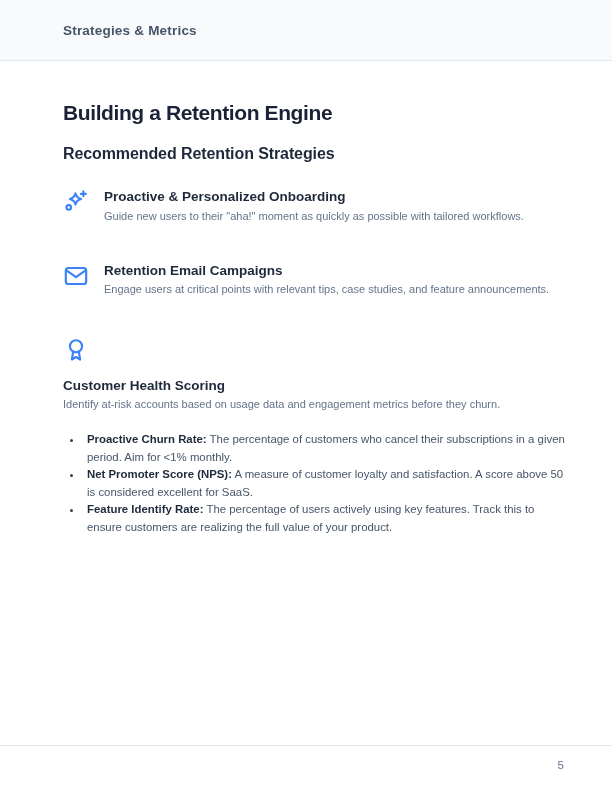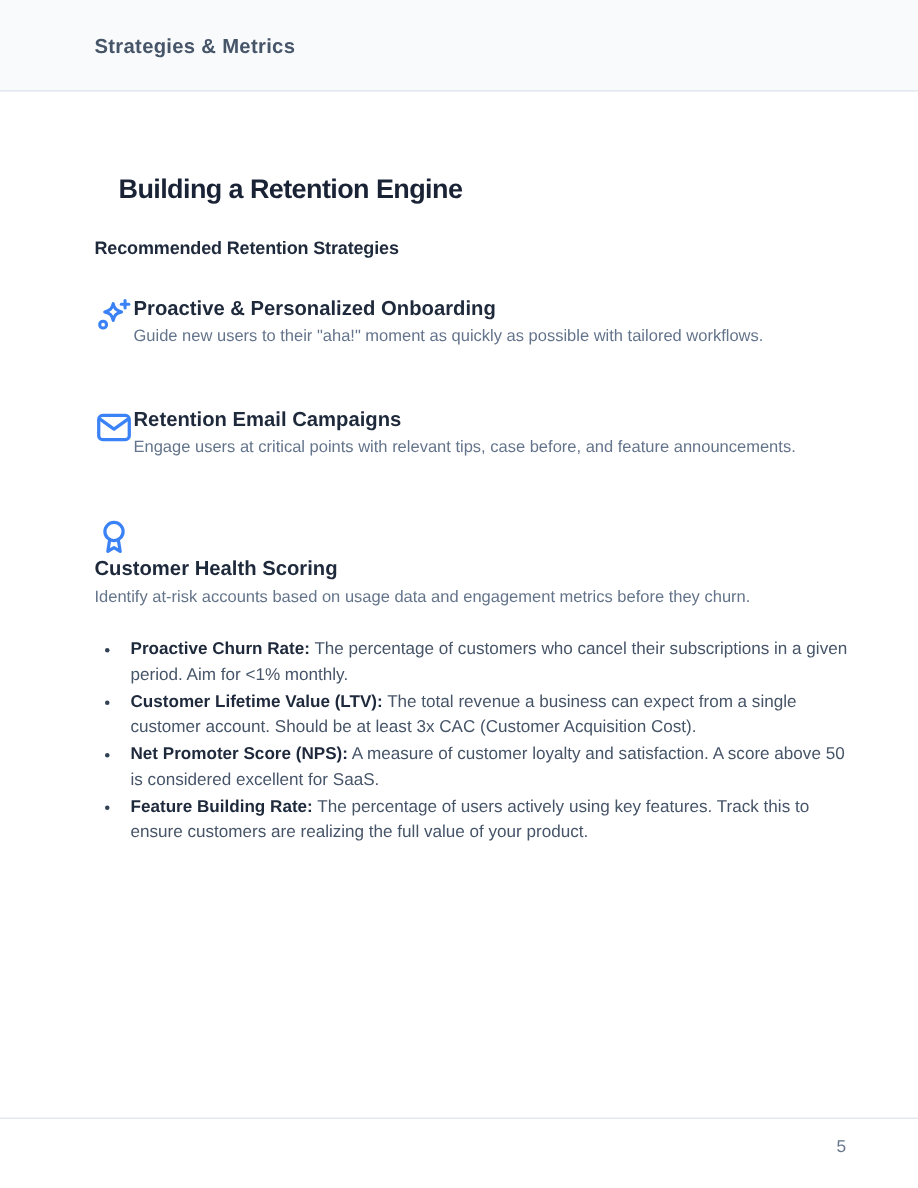--- a/index.html
+++ b/index.html
@@ -28,37 +28,38 @@
     font-size: 13.5px;
     font-weight: 700;
     color: #475569;
     letter-spacing: 0.2px;
   }
   .content {
     padding: 40px 41px 0 63px;
     box-sizing: border-box;
   }
   .page-title {
-    margin: 16px;
-    font-size: 18px;
+    margin: 0;
+    font-size: 21px;
     line-height: 1.1;
     font-weight: 800;
     color: #1a2336;
     letter-spacing: -0.4px;
   }
   .section-heading {
     margin: 21px 0 0 0;
-    font-size: 12px;
+    font-size: 16px;
     font-weight: 700;
     color: #1e293b;
     letter-spacing: -0.1px;
   }
   .strategies { margin-top: 26px; }
   .strategy-item {
     display: flex;
+    gap: 15px;
     margin-bottom: 40px;
   }
   .strategy-item:last-child { margin-bottom: 0; flex-direction: column; }
   .icon-box {
     flex: none;
     width: 26px;
     height: 26px;
     color: #3b82f6;
     margin-top: 0;
   }
@@ -155,21 +156,21 @@
 
       <div class="strategy-item">
         <span class="icon-box">
           <svg viewBox="0 0 24 24" fill="none" stroke="currentColor" stroke-width="2" stroke-linecap="round" stroke-linejoin="round">
             <rect x="2.6" y="4.6" width="18.8" height="14.8" rx="2.4"></rect>
             <path d="m3.8 7.2 8.2 5.8 8.2-5.8"></path>
           </svg>
         </span>
         <div class="strategy-text">
           <div class="strategy-title">Retention Email Campaigns</div>
-          <div class="strategy-desc">Engage users at critical points with relevant tips, case before, and feature announcements.</div>
+          <div class="strategy-desc">Engage users at critical points with relevant tips, case studies, and feature announcements.</div>
         </div>
       </div>
 
       <div class="strategy-item">
         <span class="icon-box">
           <svg viewBox="0 0 24 24" fill="none" stroke="currentColor" stroke-width="2" stroke-linecap="round" stroke-linejoin="round">
             <circle cx="12" cy="8.6" r="5.6"></circle>
             <path d="M9.4 13.4 8.2 20.8l3.8-2.3 3.8 2.3-1.2-7.4"></path>
           </svg>
         </span>
@@ -177,23 +178,22 @@
           <div class="strategy-title">Customer Health Scoring</div>
           <div class="strategy-desc">Identify at-risk accounts based on usage data and engagement metrics before they churn.</div>
         </div>
       </div>
 
     </div>
 
 
     <ul class="metrics-list">
       <li><span class="metric-term">Proactive Churn Rate:</span> <span class="metric-definition">The percentage of customers who cancel their subscriptions in a given period. Aim for &lt;1% monthly.</span></li>
-      <li><span class="metric-term">Customer Lifetime Value (LTV):</span> <span class="metric-definition">The total revenue a business can expect from a single customer account. Should be at least 3x CAC (Customer Acquisition Cost).</span></li>
       <li><span class="metric-term">Net Promoter Score (NPS):</span> <span class="metric-definition">A measure of customer loyalty and satisfaction. A score above 50 is considered excellent for SaaS.</span></li>
-      <li><span class="metric-term">Feature Building Rate:</span> <span class="metric-definition">The percentage of users actively using key features. Track this to ensure customers are realizing the full value of your product.</span></li>
+      <li><span class="metric-term">Feature Identify Rate:</span> <span class="metric-definition">The percentage of users actively using key features. Track this to ensure customers are realizing the full value of your product.</span></li>
     </ul>
 
   </div>
 
   <div class="page-footer-divider"></div>
   <div class="page-number">5</div>
 
 </div>
 
 </body></html>

